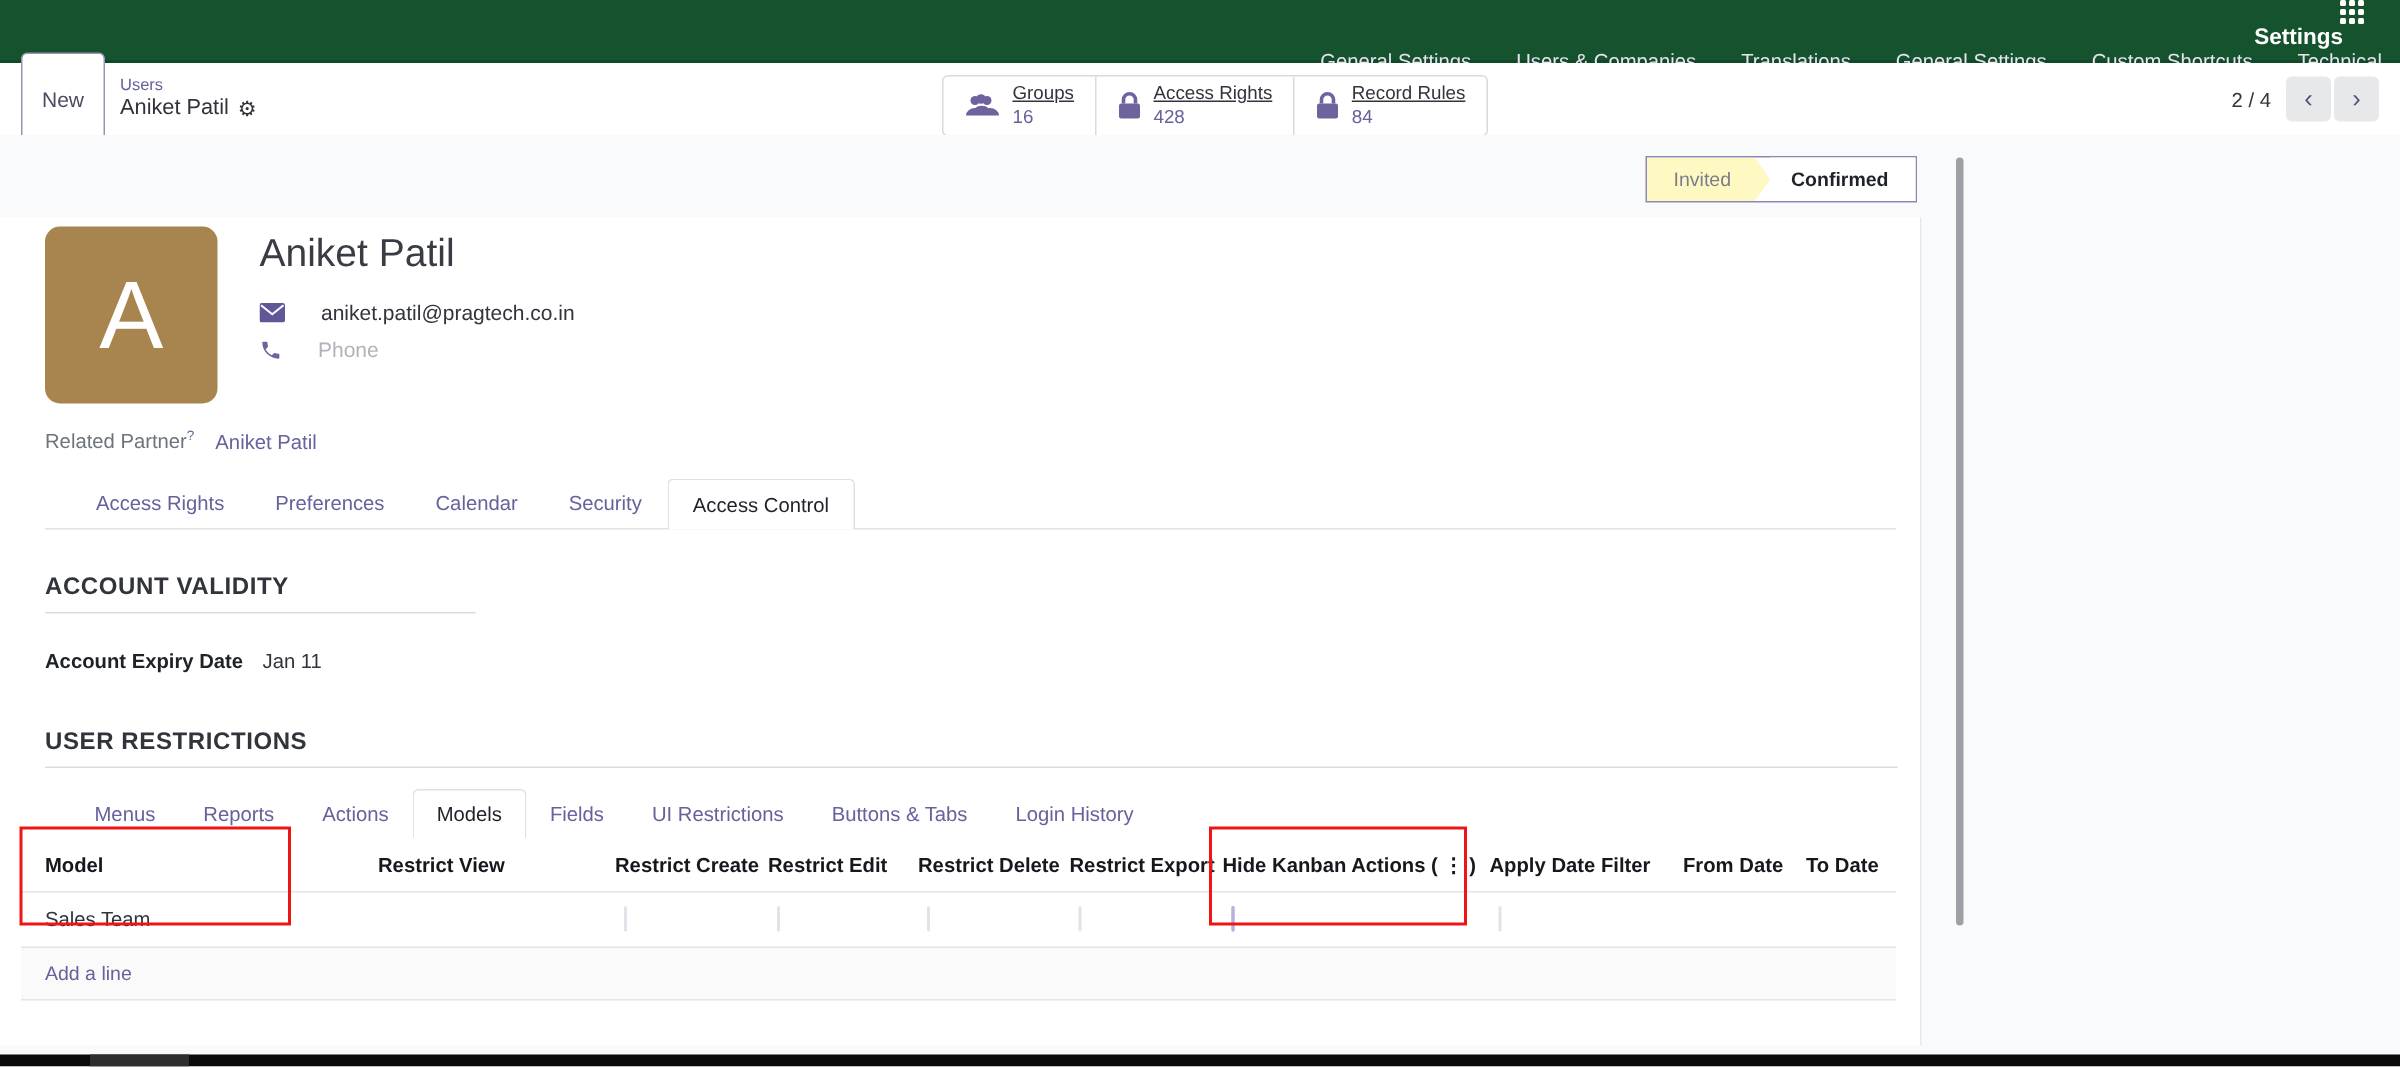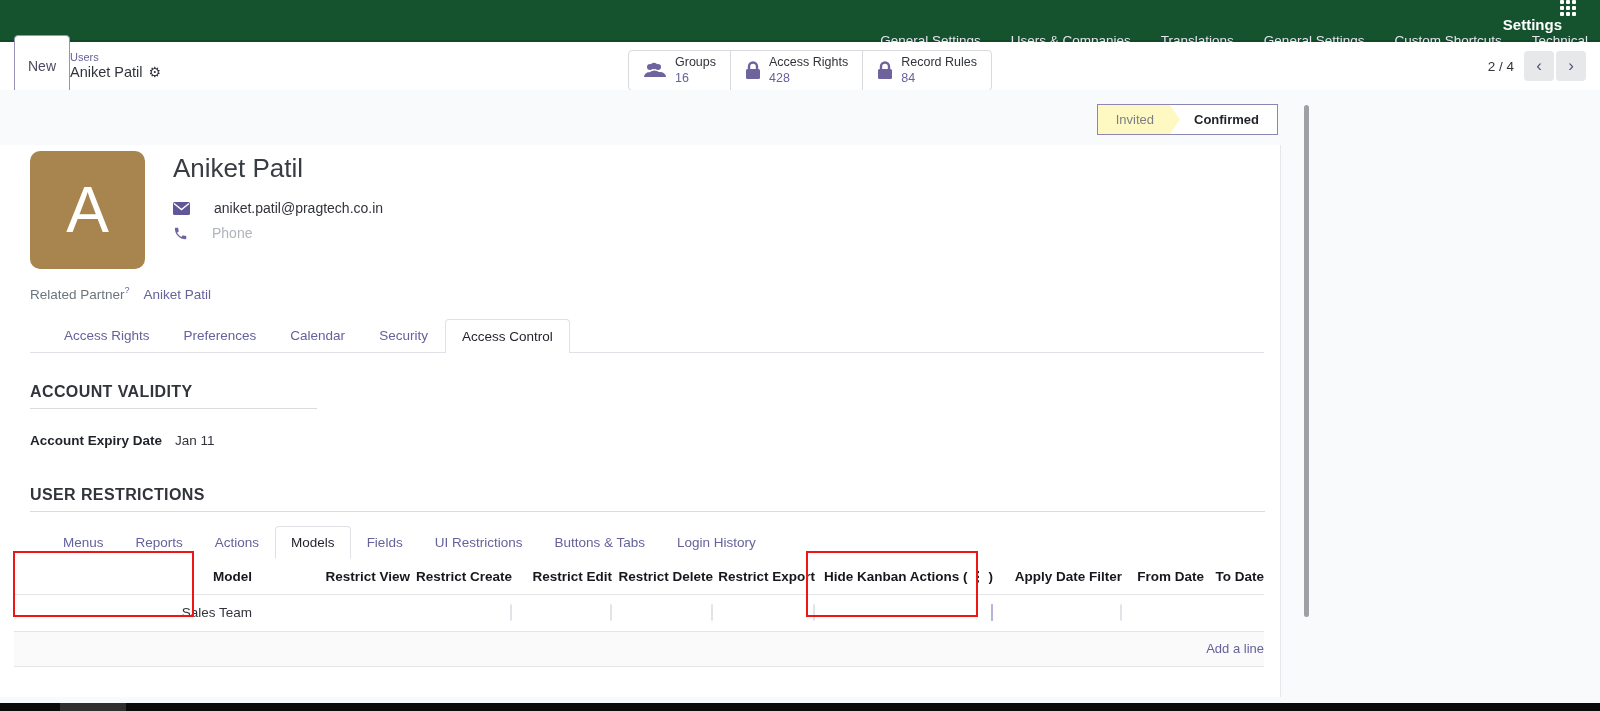--- a/index.html
+++ b/index.html
@@ -16,29 +16,29 @@
   .topnav-right { margin-left:auto; display:flex; align-items:center; gap:18px; }
   .msg-wrap { position:relative; cursor:pointer; }
   .badge { position:absolute; top:-7px; right:-10px; background:#33b154; color:#fff; font-size:10px; font-weight:700; border-radius:50%; width:15px; height:15px; display:flex; align-items:center; justify-content:center; }
   .company { font-size:13.5px; color:#f2f0f8; cursor:pointer; }
   .nav-avatar { width:26px; height:26px; border-radius:5px; background:#57a77d; color:#fff; font-weight:700; font-size:13px; display:flex; align-items:center; justify-content:center; position:relative; cursor:pointer; }
   .nav-avatar .status { position:absolute; right:-3px; bottom:-3px; width:10px; height:10px; border-radius:50%; background:#6f639e; border:2px solid #fff; }
 
   
   .controlpanel { height:48px; background:#fff; display:flex; align-items:center; padding:0 14px; position:relative; }
   .btn-new { border:1px solid #9a93b5; background:#fff; color:#4c4b63; font-size:14px; padding:22px 13px; border-radius:4px; cursor:pointer; font-family:inherit; }
-  .breadcrumb-box { line-height:1.15; }
+  .breadcrumb-box { margin-left:10px; line-height:1.15; }
   .bc-parent { font-size:11px; color:#65629c; cursor:pointer; }
   .bc-current { font-size:14.5px; color:#32343c; display:flex; align-items:center; gap:6px; }
   .gear { font-size:14px; color:#32343c; cursor:pointer; }
   .stat-group { position:absolute; left:628px; top:8px; display:flex; border:1px solid #d8dadd; border-radius:4px; background:#fff; overflow:hidden; }
   .stat-btn { display:flex; align-items:center; gap:8px; padding:4px 14px; cursor:pointer; border-left:1px solid #d8dadd; }
   .stat-btn:first-child { border-left:none; }
   .stat-txt { line-height:1.25; }
-  .stat-label { font-size:12.5px; color:#32343c; }
+  .stat-label { font-size:12.5px; color:#32343c;text-decoration:underline; }
   .stat-value { font-size:12.5px; color:#65629c; }
   .pager { position:absolute; right:14px; top:0; height:48px; display:flex; align-items:center; gap:10px; }
   .pager-text { font-size:13.5px; color:#32343c; }
   .pager-btns { display:flex; gap:2px; }
   .pager-btn { width:30px; height:30px; background:#e7e8ea; color:#55527f; border:none; border-radius:4px; font-size:17px; cursor:pointer; display:flex; align-items:center; justify-content:center; font-family:inherit; }
 
   
   .content { position:relative; height:621px; background:#f9fafb; }
   .statusbar { position:absolute; top:14px; right:322px; display:inline-flex; border:1px solid #8c87b0; background:#fff; cursor:pointer; }
   .step { padding:7px 18px; font-size:13px; }
@@ -67,21 +67,21 @@
   .t-restrict { margin-top:38px; width:1235px; }
   .field-row { display:flex; margin-top:24px; font-size:13.5px; }
   .field-label { font-weight:700; color:#1f2229; width:145px; }
   .field-value { color:#32343c; }
 
   .subtabs { display:flex; margin-top:14px; padding-left:17px; }
   .subtab { padding:8px 15px; font-size:13.5px; color:#65629c; cursor:pointer; border:1px solid transparent; }
   .subtab.active { background:#fff; color:#1f2229; border-color:#dee2e6; border-bottom-color:#fff; border-radius:4px 4px 0 0; }
 
   .grid-table { margin-left:-16px; }
-  .trow { display:grid; grid-template-columns:238px 158px 102px 100px 101px 102px 178px 129px 82px 1fr; align-items:center; border-bottom:1px solid #e3e5e8;text-align:right; }
+  .trow { display:grid; grid-template-columns:238px 158px 102px 100px 101px 102px 178px 129px 82px 1fr; align-items:center; border-bottom:1px solid #e3e5e8; }
   .trow.head { font-weight:700; color:#16181d; height:36px; font-size:13.5px; }
   .trow.data { height:37px; font-size:13.5px; color:#32343c; }
   .trow.addline { height:35px; background:#fafafb; }
   .cell:first-child { padding-left:16px; }
   .addline-link { color:#65629c; cursor:pointer; padding-left:16px; grid-column:1 / -1; }
   .cb { width:14px; height:14px; border:1px solid #e2e3e9; border-radius:3px; background:#fdfdfe; margin-left:6px; cursor:pointer; position:relative; }
   .cb.checked { background:#b7b2da; border-color:#b7b2da; }
   .cb.checked::after { content:"✓"; position:absolute; left:2px; top:-1px; color:#fff; font-size:11px; font-weight:700; }
 
   .scroll-thumb { position:absolute; left:1304px; top:15px; width:5px; height:512px; background:#9ea0a5; border-radius:3px; cursor:pointer; }

